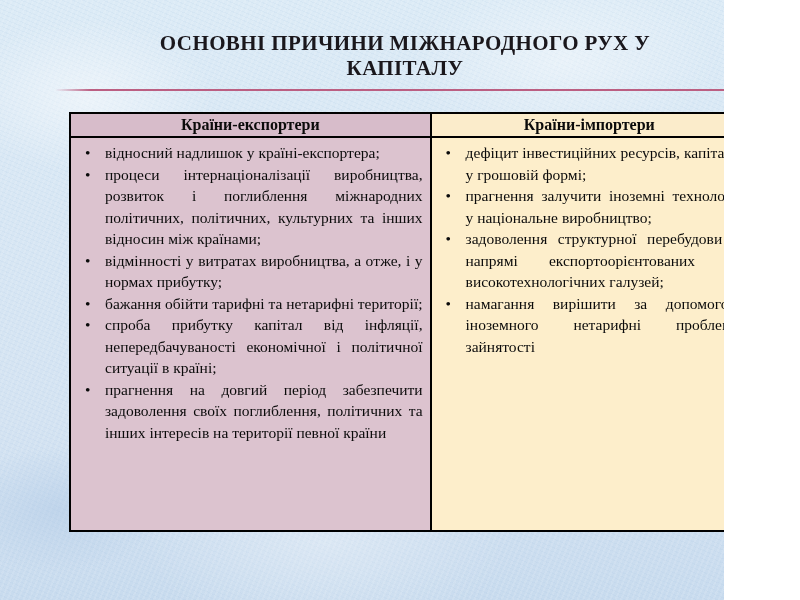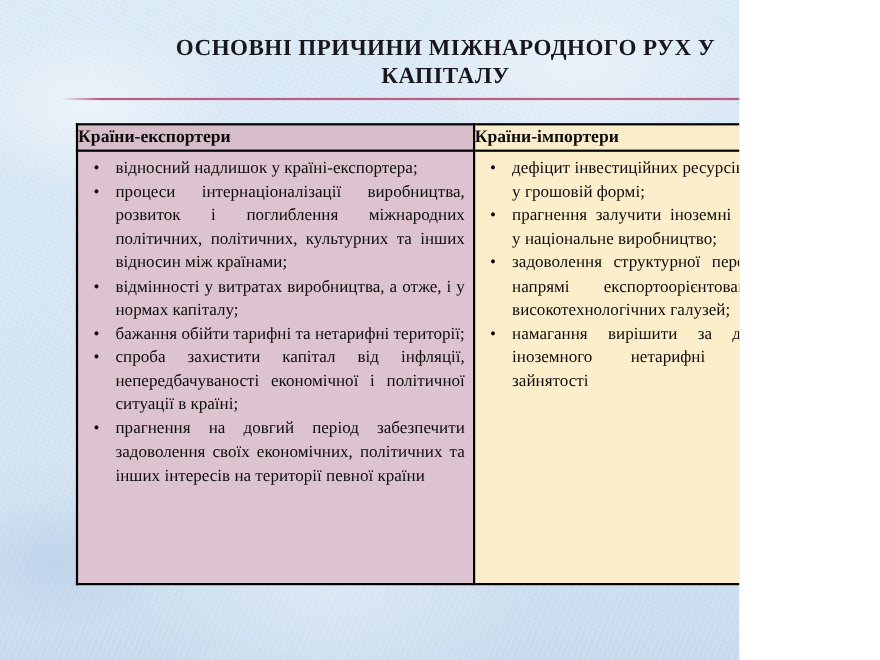--- a/index.html
+++ b/index.html
@@ -1,18 +1,18 @@
 <!DOCTYPE html>
 <html style="--background-blue: #d8e6f3; --accent-rule: #bb5f82; --title-color: #1a171c; --exporter-header-fill: #d7bcca; --exporter-fill: #dcc3cf; --importer-header-fill: #fbeccb; --importer-fill: #fdeecb; --border: #000000;"><head>
 <meta charset="utf-8">
 <style>
   html,body{margin:0;padding:0;}
   .slide{
     position:relative;
-    width:672px;height:600px;
+    width:724px;height:600px;
     overflow:hidden;
     font-family:"Liberation Serif","DejaVu Serif",serif;
     background-color:var(--background-blue,#d8e6f3);
     background-image:
       radial-gradient(ellipse 180px 110px at 12% 16%, rgba(255,255,255,.50), rgba(255,255,255,0) 70%),
       radial-gradient(ellipse 220px 120px at 78% 10%, rgba(255,255,255,.40), rgba(255,255,255,0) 70%),
       radial-gradient(ellipse 200px 130px at 30% 55%, rgba(255,255,255,.35), rgba(255,255,255,0) 70%),
       radial-gradient(ellipse 240px 140px at 85% 60%, rgba(255,255,255,.38), rgba(255,255,255,0) 70%),
       radial-gradient(ellipse 260px 150px at 45% 90%, rgba(255,255,255,.30), rgba(255,255,255,0) 70%),
       radial-gradient(ellipse 150px 90px at 8% 85%, rgba(173,199,228,.45), rgba(173,199,228,0) 70%),
@@ -47,21 +47,21 @@
     border:2px solid var(--border,#000);
     padding:0;
     vertical-align:top;
   }
   th.exp{width:53.2%; background:var(--exporter-header-fill,#d7bcca);}
   th.imp{width:46.8%; background:var(--importer-header-fill,#fbeccb);}
   td.exp{background:var(--exporter-fill,#dcc3cf);}
   td.imp{background:var(--importer-fill,#fdeecb);}
   table.cmp th{
     font-size:16px; font-weight:bold; color:#0b0b0b;
-    text-align:left; height:22px; line-height:22px;
+    text-align:center; height:22px; line-height:22px;
   }
   td.body-cell{height:392px;}
   ul.blist{
     margin:4px 0 16px 0; padding:0; list-style:none;
   }
   ul.blist li{
     position:relative;
     margin:0 7px 0 0;
     padding:0 0 0 34px;
     font-size:15.5px;
@@ -93,24 +93,24 @@
         <th class="exp">Країни-експортери</th>
         <th class="imp">Країни-імпортери</th>
       </tr>
     </thead>
     <tbody>
       <tr>
         <td class="exp body-cell">
           <ul class="blist">
             <li>відносний надлишок у країні-експортера;</li>
             <li>процеси інтернаціоналізації виробництва, розвиток і поглиблення міжнародних політичних, політичних, культурних та інших відносин між країнами;</li>
-            <li>відмінності у витратах виробництва, а отже, і у нормах капіталу;</li>
+            <li>відмінності у витратах виробництва, а отже, і у нормах прибутку;</li>
             <li>бажання обійти тарифні та нетарифні території;</li>
-            <li>спроба захистити капітал від інфляції, непередбачуваності економічної і політичної ситуації в країні;</li>
-            <li>прагнення на довгий період забезпечити задоволення своїх економічних, політичних та інших інтересів на території певної країни</li>
+            <li>спроба прибутку капітал від інфляції, непередбачуваності економічної і політичної ситуації в країні;</li>
+            <li>прагнення на довгий період забезпечити задоволення своїх поглиблення, політичних та інших інтересів на території певної країни</li>
           </ul>
         </td>
         <td class="imp body-cell">
           <ul class="blist">
             <li>дефіцит інвестиційних ресурсів, капіталу у грошовій формі;</li>
             <li>прагнення залучити іноземні технології у національне виробництво;</li>
             <li>задоволення структурної перебудови в напрямі експортоорієнтованих та високотехнологічних галузей;</li>
             <li>намагання вирішити за допомогою іноземного нетарифні проблеми зайнятості</li>
           </ul>
         </td>

